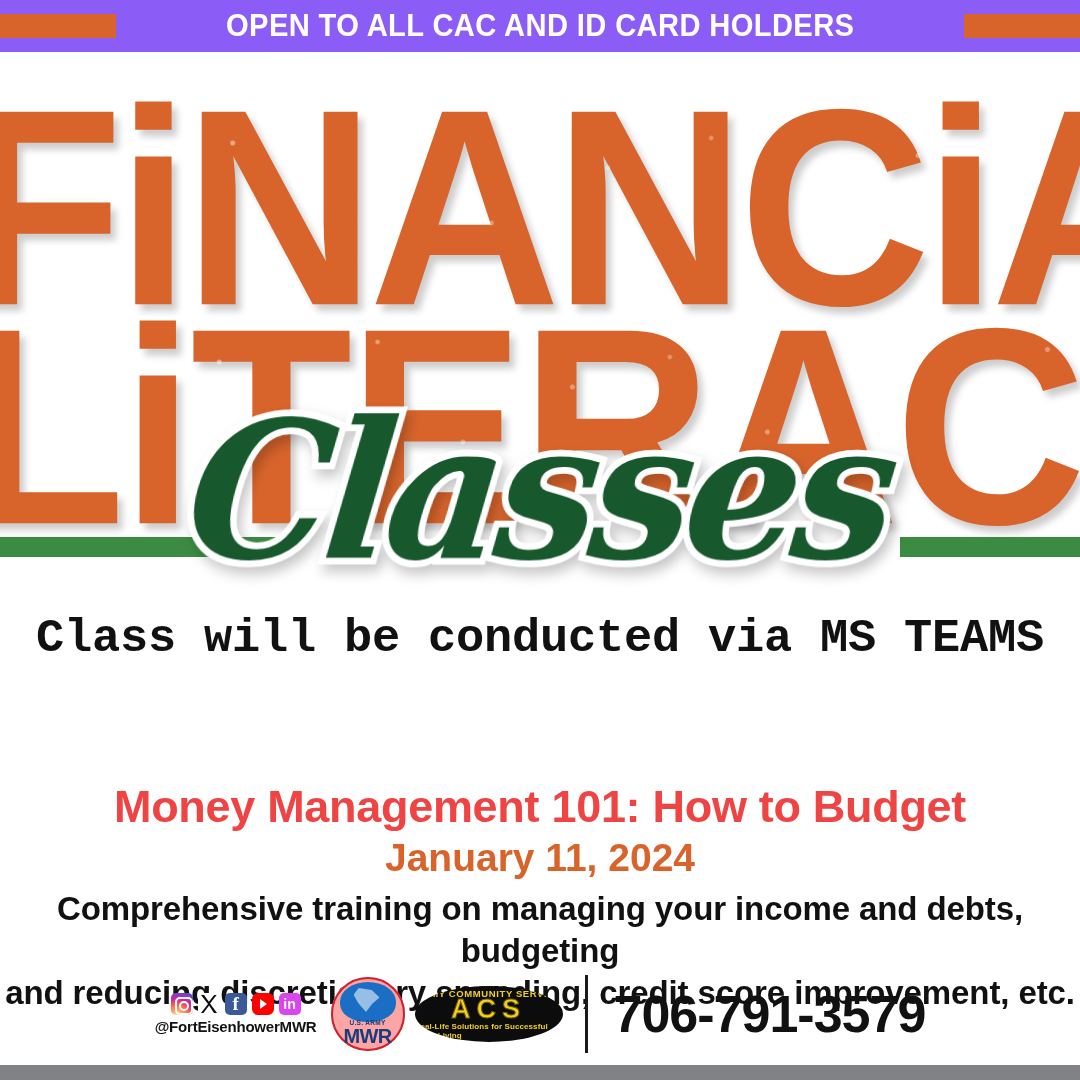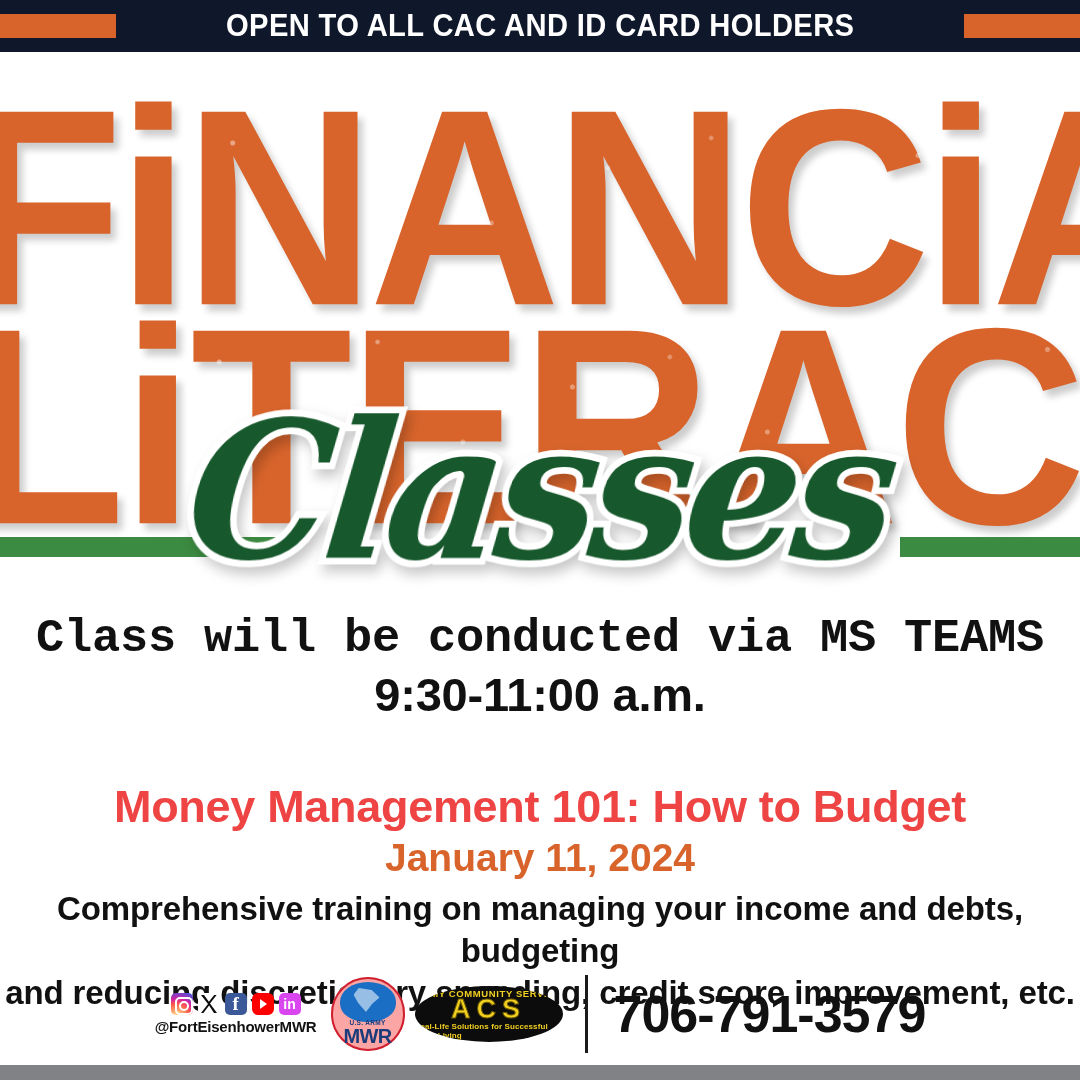--- a/index.html
+++ b/index.html
@@ -7,21 +7,21 @@
   body{
     font-family:"Liberation Sans", sans-serif;
     background:#ffffff;
     position:relative;
     overflow:hidden;
   }
 
   
   .top-banner{
     position:absolute; left:0; top:0; width:1080px; height:52px;
-    background:#0f172a;
+    background:#8b5cf6;
     display:flex; align-items:center; justify-content:center;
   }
   .banner-bar{
     position:absolute; top:14px; height:24px; background:#d8642b;
   }
   .banner-bar.left{ left:0; width:116px; }
   .banner-bar.right{ right:0; width:116px; }
   .banner-text{
     color:#ffffff; font-weight:700; font-size:31px;
     letter-spacing:0.4px; font-stretch:condensed;
@@ -280,21 +280,20 @@
 
 <div class="rule left"></div>
 <div class="rule right"></div>
 
 <div class="script">
   <span class="script-word">Classes</span>
 </div>
 
 <div class="body-copy">
   <div class="line-teams">Class will be conducted via MS TEAMS</div>
-  <div class="line-time">9:30-11:00 a.m.</div>
 </div>
 
 <div class="event-block">
   <div class="event-title">Money Management 101: How to Budget</div>
   <div class="event-date">January 11, 2024</div>
   <div class="event-desc">
     <div>Comprehensive training on managing your income and debts, budgeting</div>
     <div>and reducing discretionary spending, credit score improvement, etc.</div>
   </div>
 </div>

